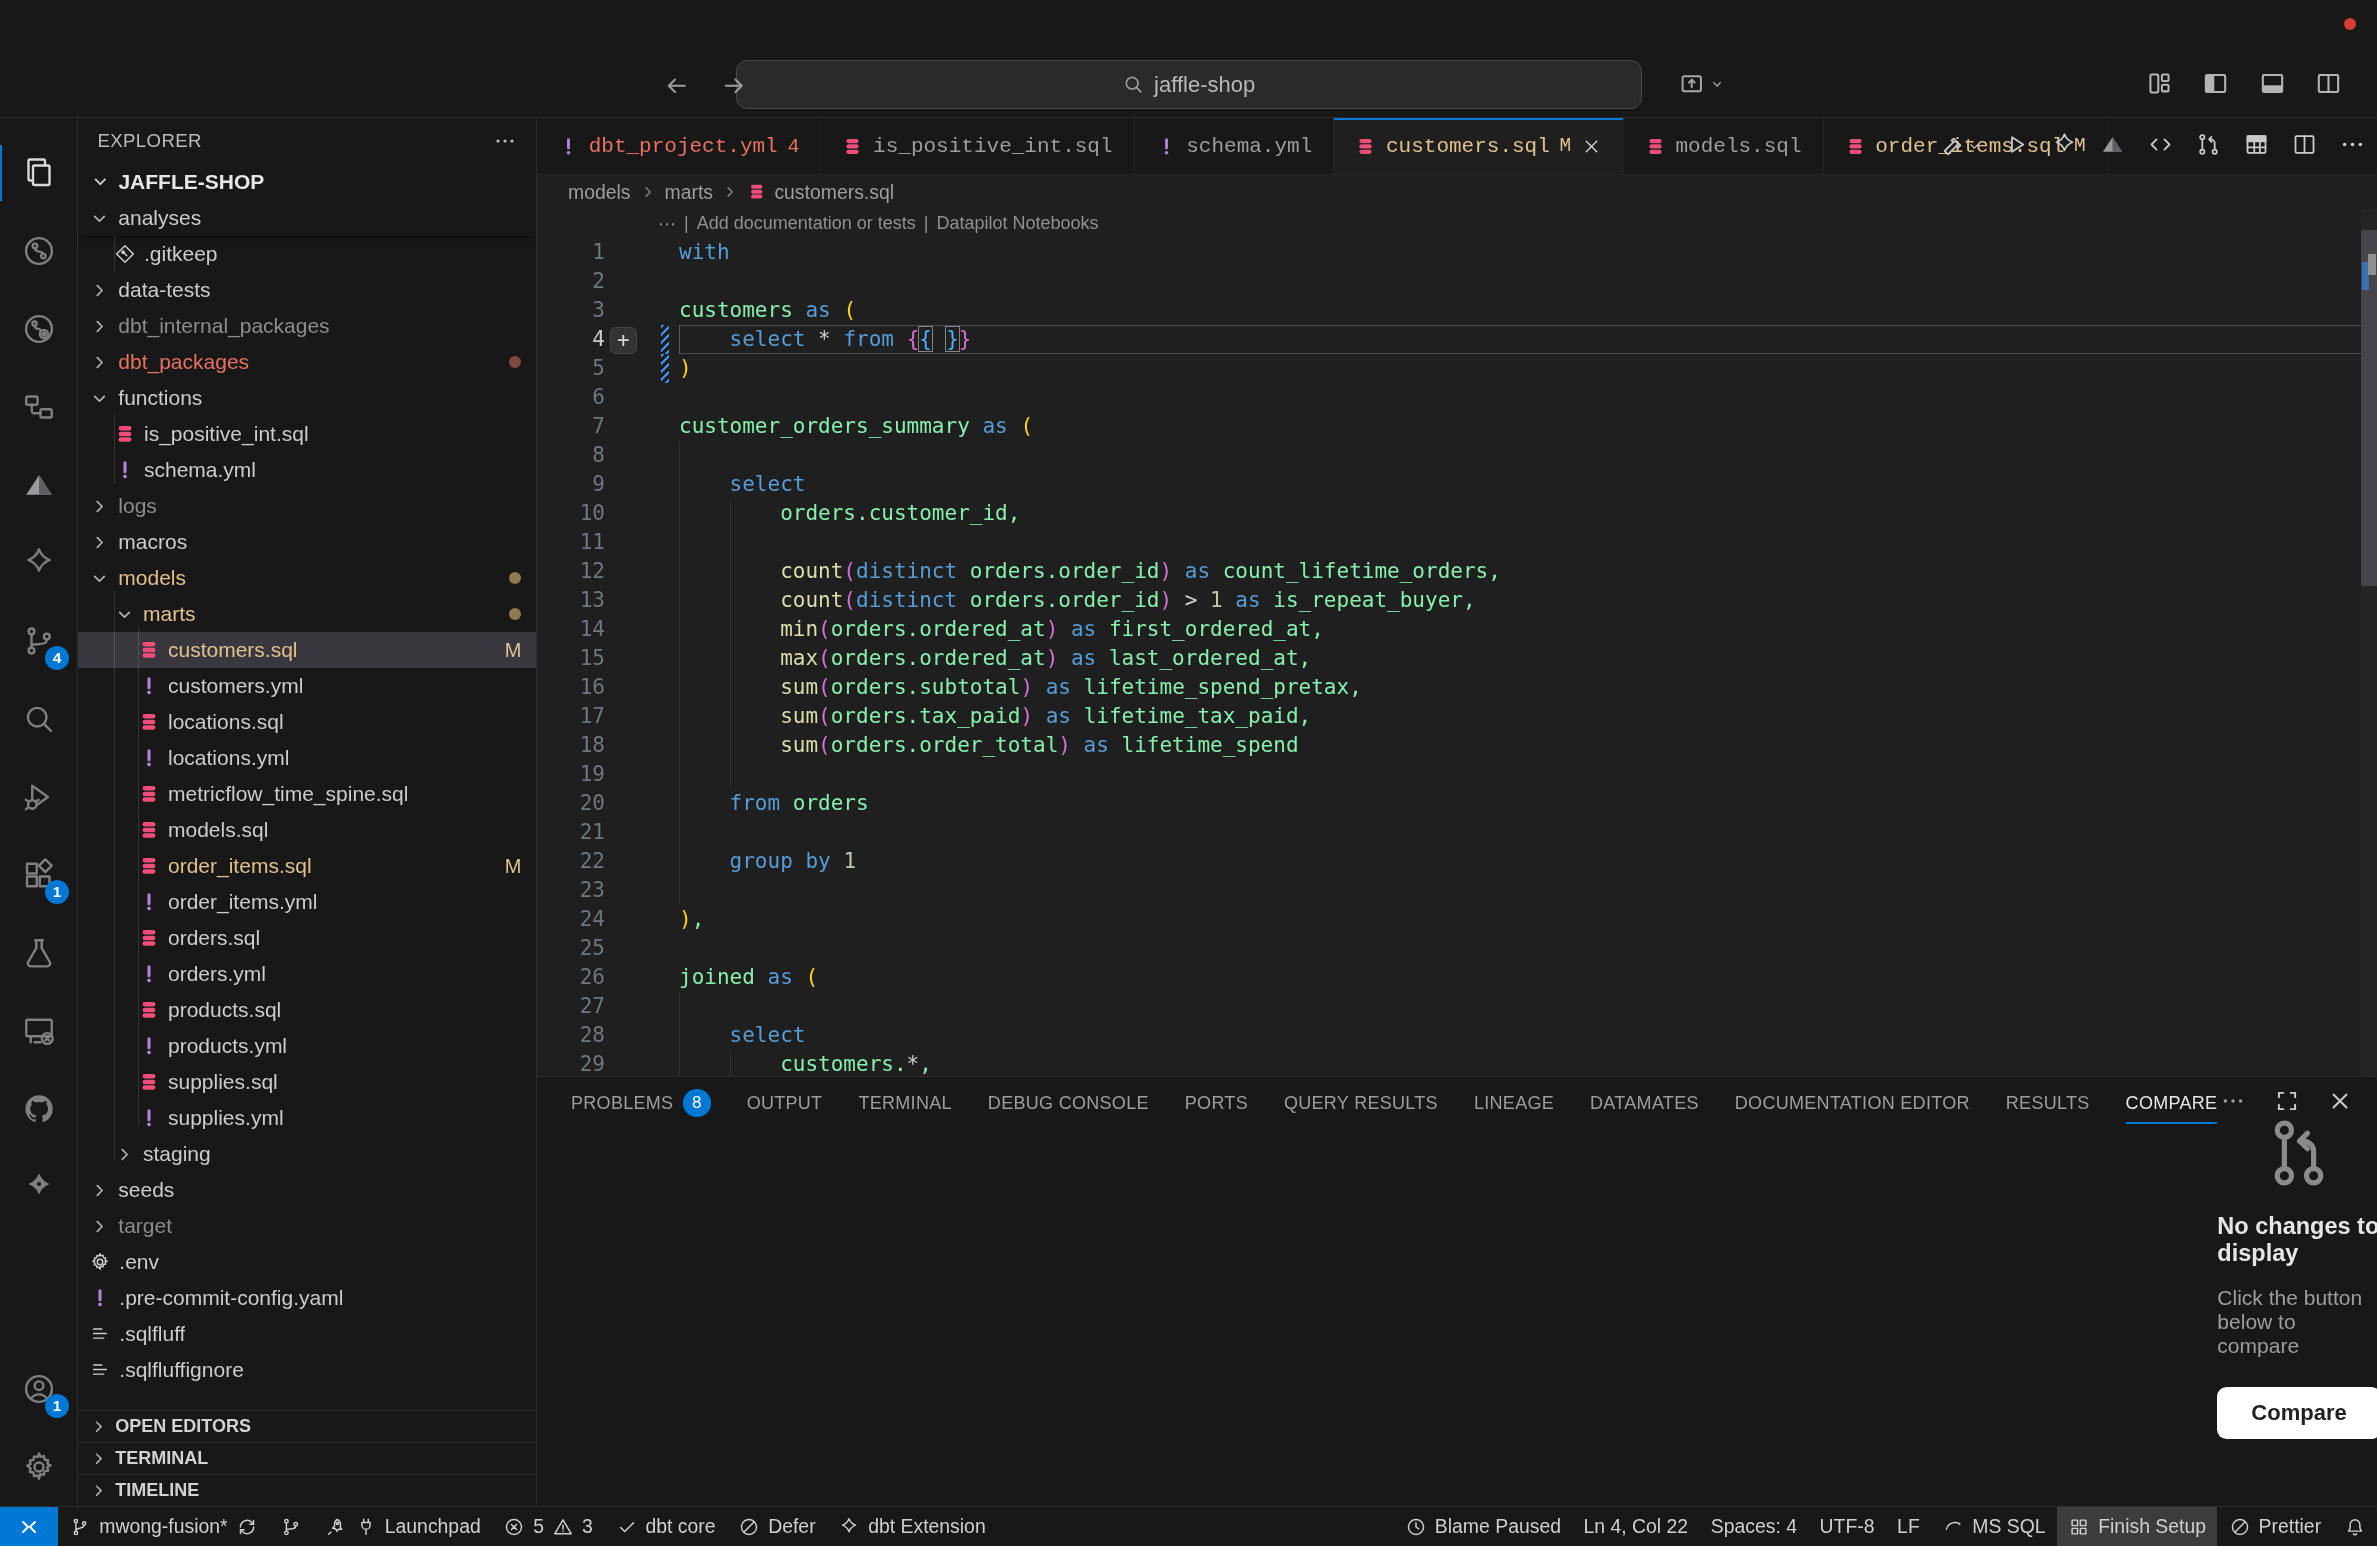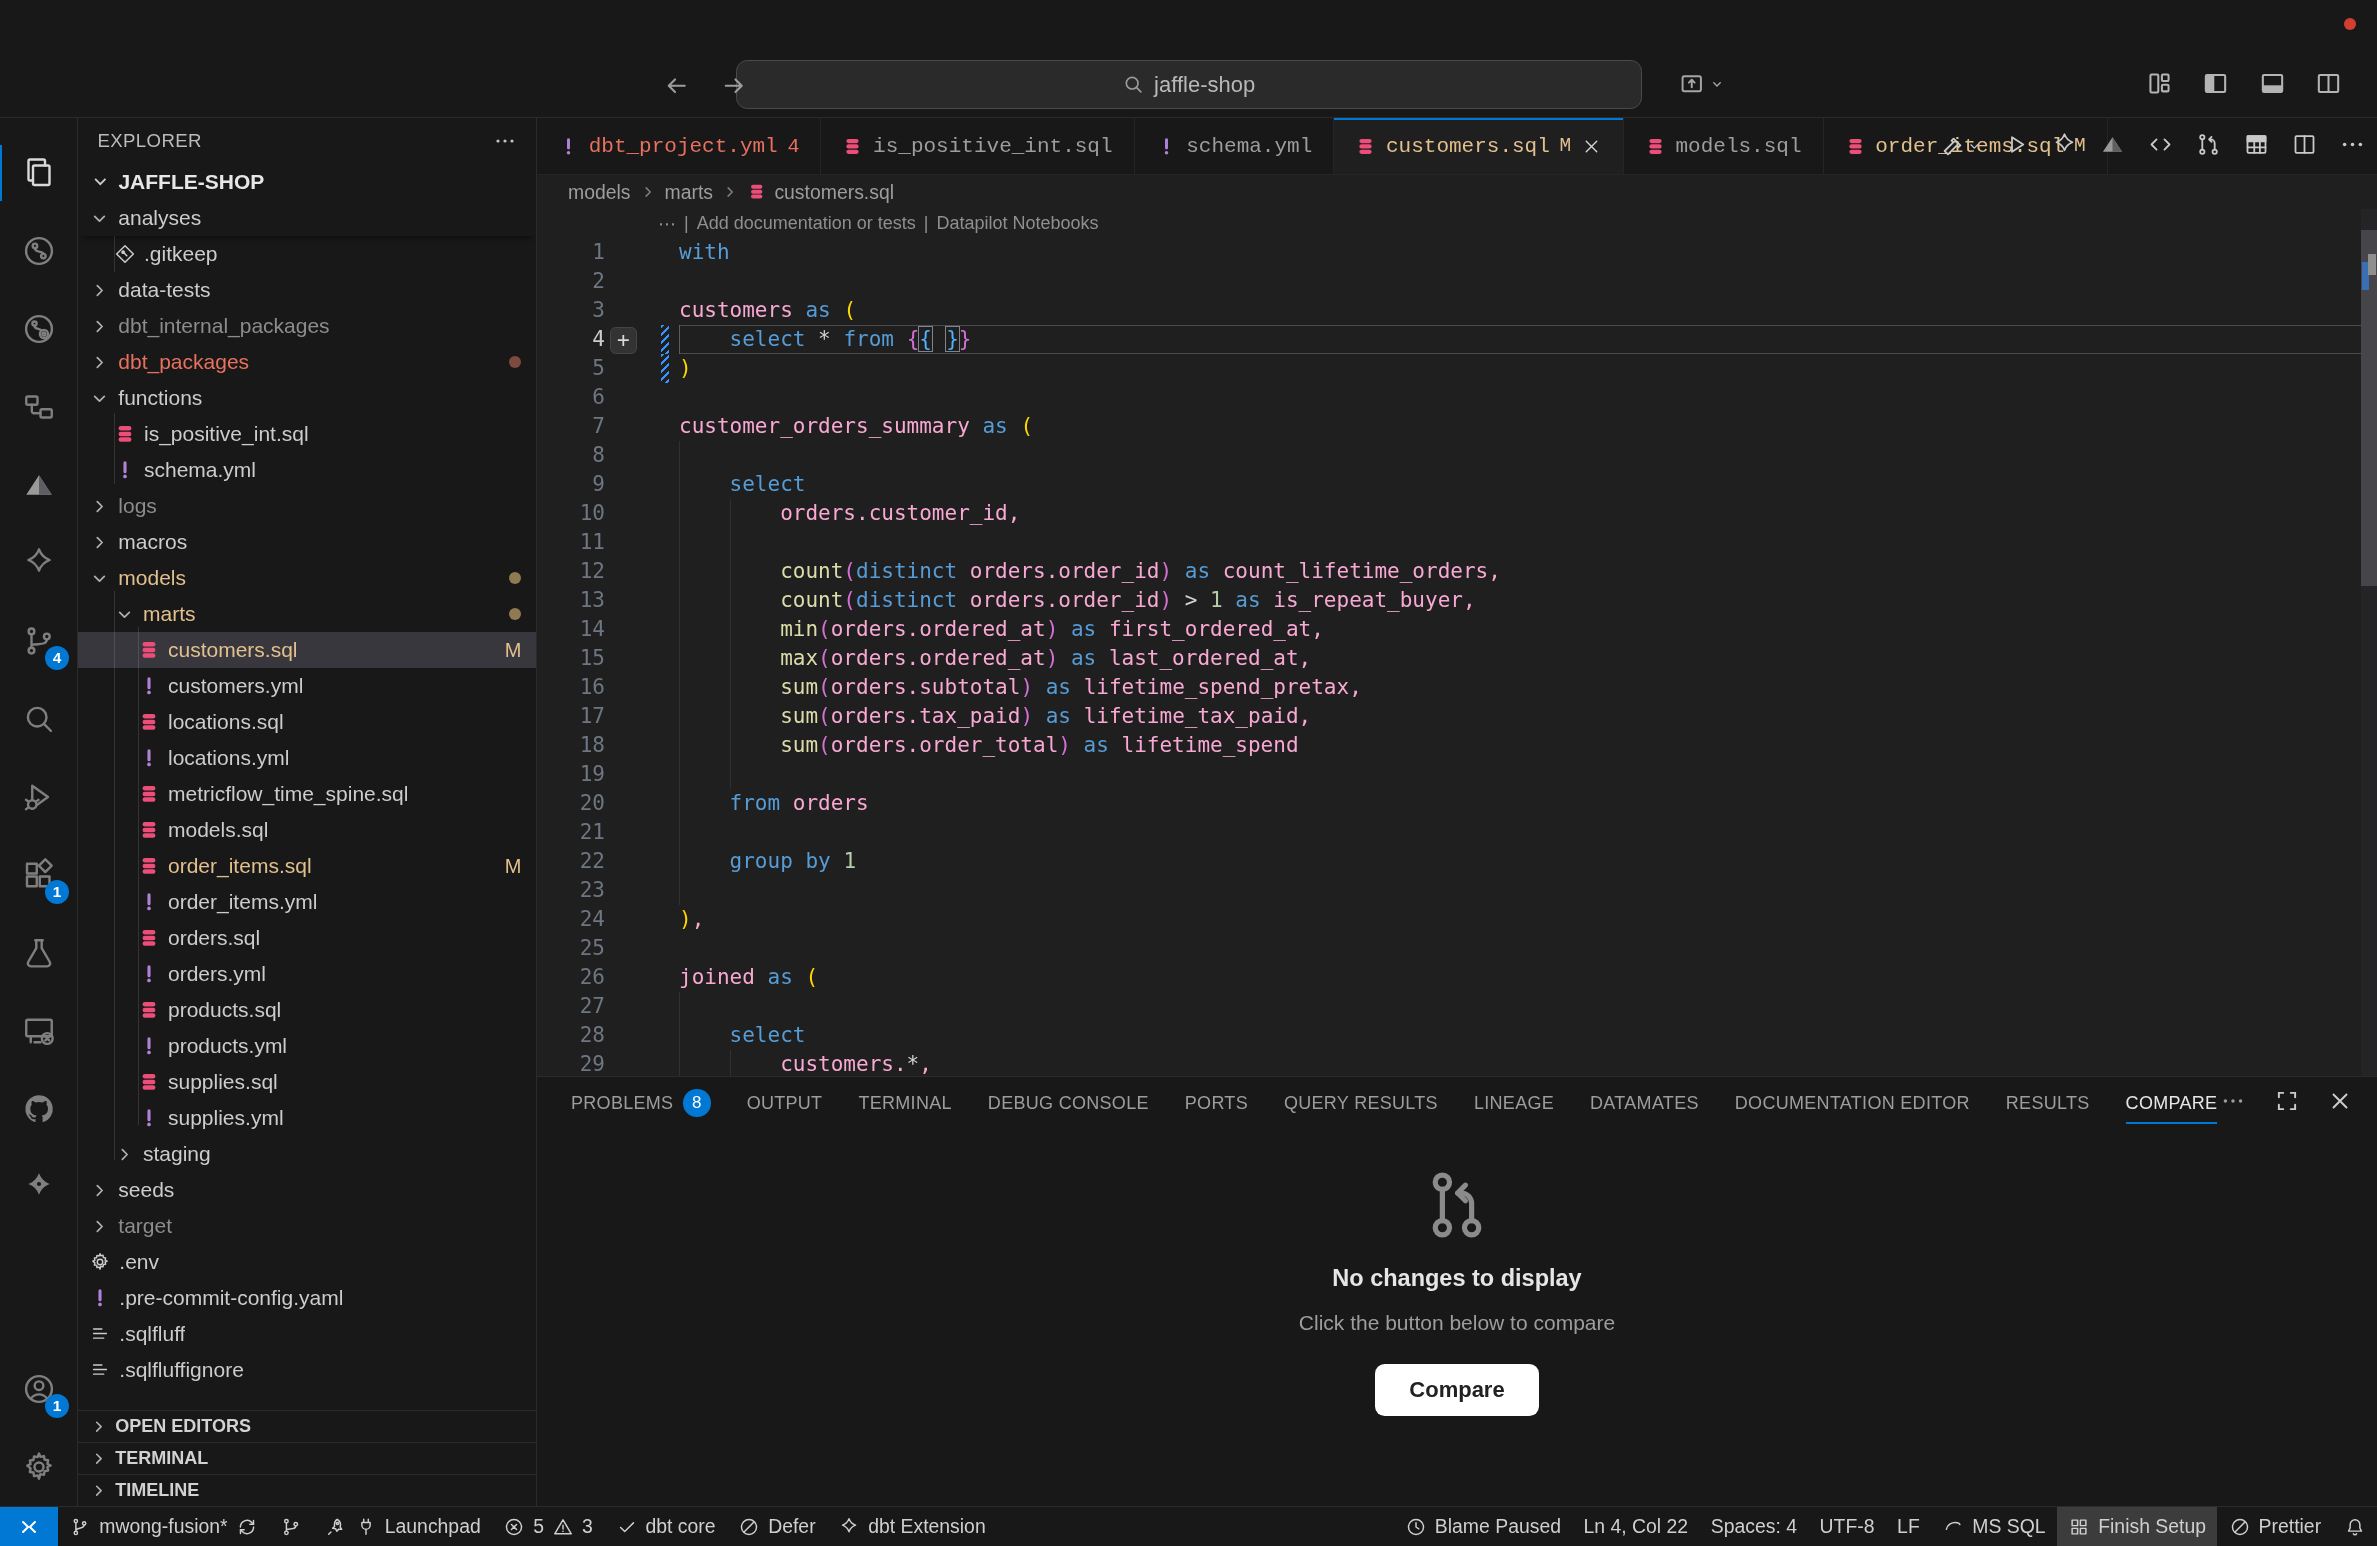--- a/index.html
+++ b/index.html
@@ -84,32 +84,32 @@
   .codelens span { white-space:pre; }
   .cl { display:flex; height:29px; line-height:29px; font-size:21px; }
   .ln { width:68px; flex:0 0 68px; text-align:right; color:#6e7681; }
   .cl.cur .ln { color:#cccccc; }
   .deco { width:74px; flex:0 0 74px; position:relative; }
   .plusbtn { position:absolute; left:4.9px; top:1.6px; width:27px; height:27px; background:#333333; border:0.8px solid #454545; border-radius:5.7px; color:#d9d9d9; font-size:21px; line-height:25px; text-align:center; }
   .hatch { position:absolute; right:9.7px; top:0; bottom:0; width:8px; background:repeating-linear-gradient(135deg,#3794ff 0 2.4px,rgba(0,0,0,0) 2.4px 5.7px); }
   .ct { flex:1; white-space:pre; color:#cccccc; position:relative; }
   .cl.cur .ct { box-shadow:inset 0 0 0 0.8px #5a5a60; }
   .g { display:inline-block; width:4ch; height:29px; vertical-align:top; border-left:0.8px solid rgba(255,255,255,.08); }
-  .tok.kw { color:#569cd6; } .tok.fn { color:#dcdcaa; } .tok.id { color:#f9a8d4; }
+  .tok.kw { color:#569cd6; } .tok.fn { color:#dcdcaa; } .tok.id { color:#86efac; }
   .tok.nm { color:#b5cea8; } .tok.b1 { color:#ffd602; } .tok.b2 { color:#d670d6; }
   .tok.b3 { color:#4fb1ff; } .tok.op { color:#d4d4d4; }
   .tok.box { outline:1.6px solid #83838a; outline-offset:-0.8px; }
   .caret { display:inline-block; width:1.6px; height:22.6px; background:#ededed; vertical-align:-4px; }
   .scrollbar { position:absolute; top:0; right:0; bottom:0; width:16px; background:#242427; }
   .sb-thumb { position:absolute; top:21px; right:0; width:16px; height:356px; background:#46464a; }
   .sb-mark-blue { position:absolute; top:53px; left:0.8px; width:7.3px; height:27.5px; background:#3a70b3; }
   .sb-mark-grey { position:absolute; top:45px; right:0.8px; width:8px; height:21px; background:#8f8f8f; }
 
   
-  .panel { height:430px; flex:0 0 430px; background:#181818; border-top:0.8px solid #2b2b2b; display:flex; flex-direction:column; position:relative; }
+  .panel { height:430px; flex:0 0 430px; background:#181818; border-top:0.8px solid #2b2b2b; display:flex; flex-direction:row; position:relative; }
   .panel-tabs { height:52px; flex:0 0 52px; display:flex; align-items:center; padding-left:34px; gap:36px; }
   .ptab { position:relative; height:100%; display:flex; align-items:center; color:#9d9d9d; font-size:18px; letter-spacing:0.3px; gap:9.7px; white-space:nowrap; }
   .ptab.active { color:#e7e7e7; }
   .ptab.active::after { content:''; position:absolute; left:0; right:0; bottom:4.9px; height:2.4px; background:#0078d4; }
   .p-badge { min-width:27.5px; height:27.5px; padding:0 6.5px; border-radius:13.7px; background:#0078d4; color:#fff; font-size:17px; display:flex; align-items:center; justify-content:center; }
   .panel-actions { position:absolute; right:24px; top:11.3px; display:flex; gap:27.5px; color:#cccccc; }
   .panel-actions .ic { width:26px; height:26px; }
   .ptab-more { color:#9d9d9d; }
   .panel-body { flex:1; display:flex; flex-direction:column; align-items:center; padding-top:37px; }
   .cmp-icon { width:78px; height:78px; color:#8b8b8b; }

